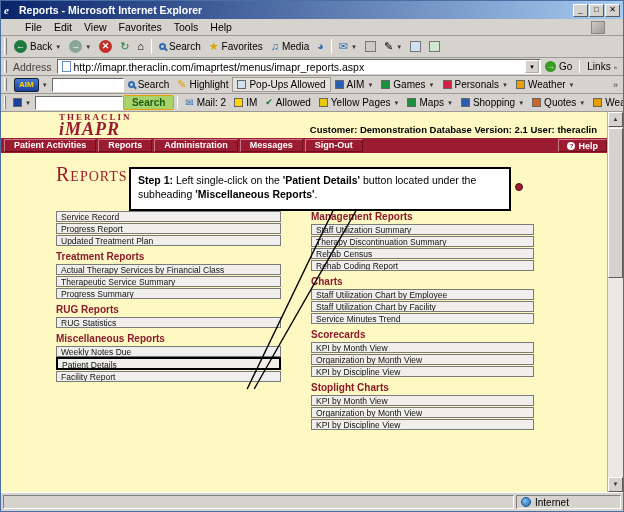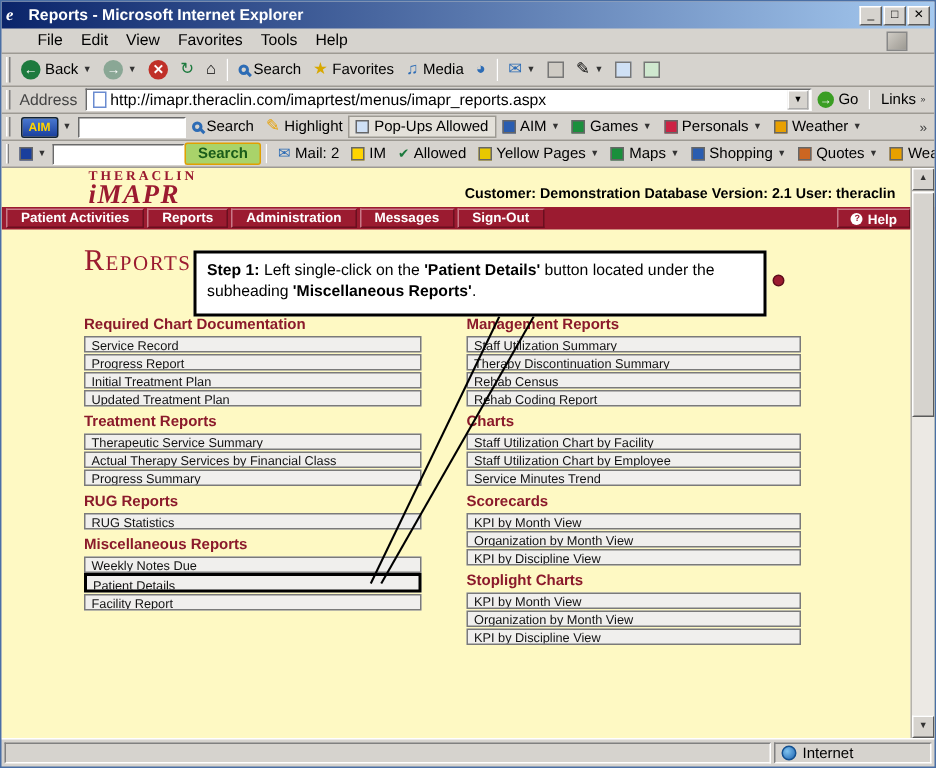--- a/index.html
+++ b/index.html
@@ -319,45 +319,43 @@
       </div>
       <div class="callout-dot"></div>
 
       <svg class="pointer-svg" viewBox="0 0 608 339" preserveAspectRatio="none">
         <line x1="333" y1="58" x2="247" y2="236" stroke="#000" stroke-width="1.4"></line>
         <line x1="356" y1="58" x2="254" y2="236" stroke="#000" stroke-width="1.4"></line>
       </svg>
 
       <div class="columns">
         <div class="col-left" id="left-col">
-            <div class="section-heading">Required Chart Documentation</div>
             <div class="report-button">Service Record</div>
             <div class="report-button">Progress Report</div>
-            <div class="report-button">Initial Treatment Plan</div>
             <div class="report-button">Updated Treatment Plan</div>
             <div class="section-heading">Treatment Reports</div>
+            <div class="report-button">Actual Therapy Services by Financial Class</div>
             <div class="report-button">Therapeutic Service Summary</div>
-            <div class="report-button">Actual Therapy Services by Financial Class</div>
             <div class="report-button">Progress Summary</div>
             <div class="section-heading">RUG Reports</div>
             <div class="report-button">RUG Statistics</div>
             <div class="section-heading">Miscellaneous Reports</div>
             <div class="report-button">Weekly Notes Due</div>
             <div class="report-button highlighted">Patient Details</div>
             <div class="report-button">Facility Report</div>
           </div>
         <div class="col-right" id="right-col">
             <div class="section-heading">Management Reports</div>
             <div class="report-button">Staff Utilization Summary</div>
             <div class="report-button">Therapy Discontinuation Summary</div>
             <div class="report-button">Rehab Census</div>
             <div class="report-button">Rehab Coding Report</div>
             <div class="section-heading">Charts</div>
+            <div class="report-button">Staff Utilization Chart by Employee</div>
             <div class="report-button">Staff Utilization Chart by Facility</div>
-            <div class="report-button">Staff Utilization Chart by Employee</div>
             <div class="report-button">Service Minutes Trend</div>
             <div class="section-heading">Scorecards</div>
             <div class="report-button">KPI by Month View</div>
             <div class="report-button">Organization by Month View</div>
             <div class="report-button">KPI by Discipline View</div>
             <div class="section-heading">Stoplight Charts</div>
             <div class="report-button">KPI by Month View</div>
             <div class="report-button">Organization by Month View</div>
             <div class="report-button">KPI by Discipline View</div>
           </div>

